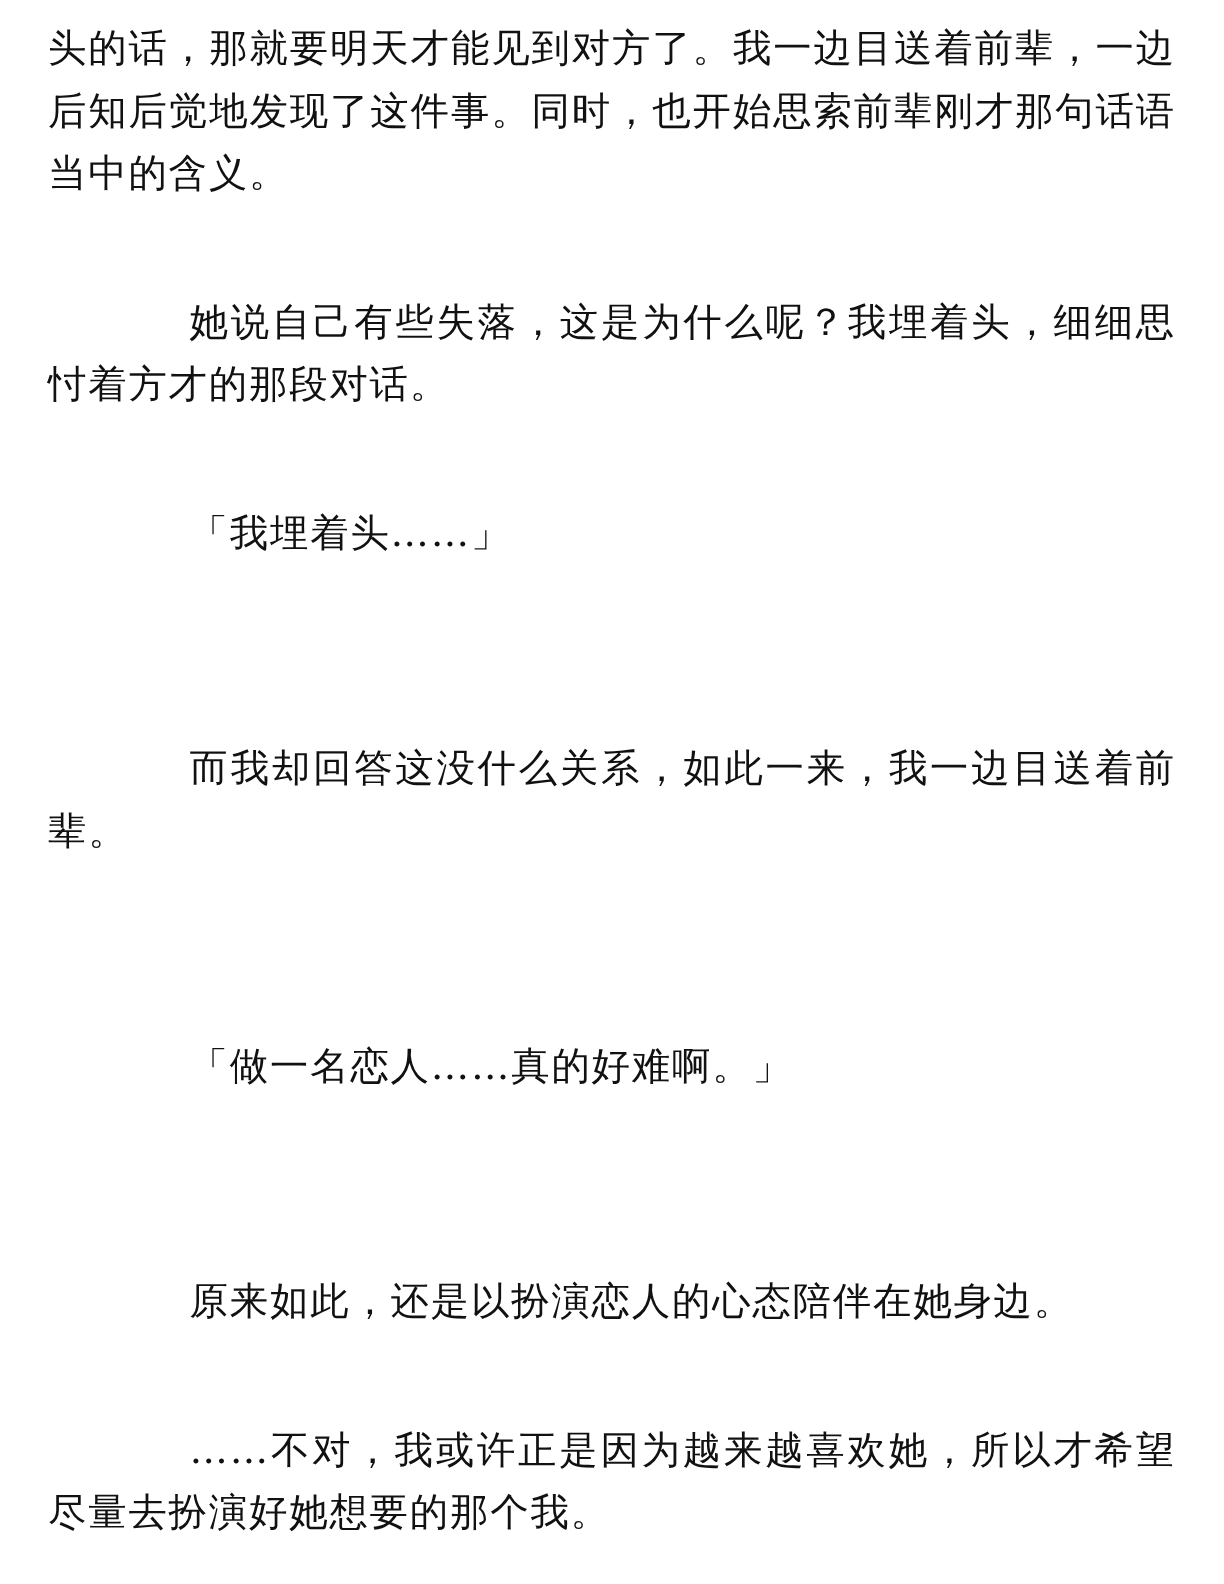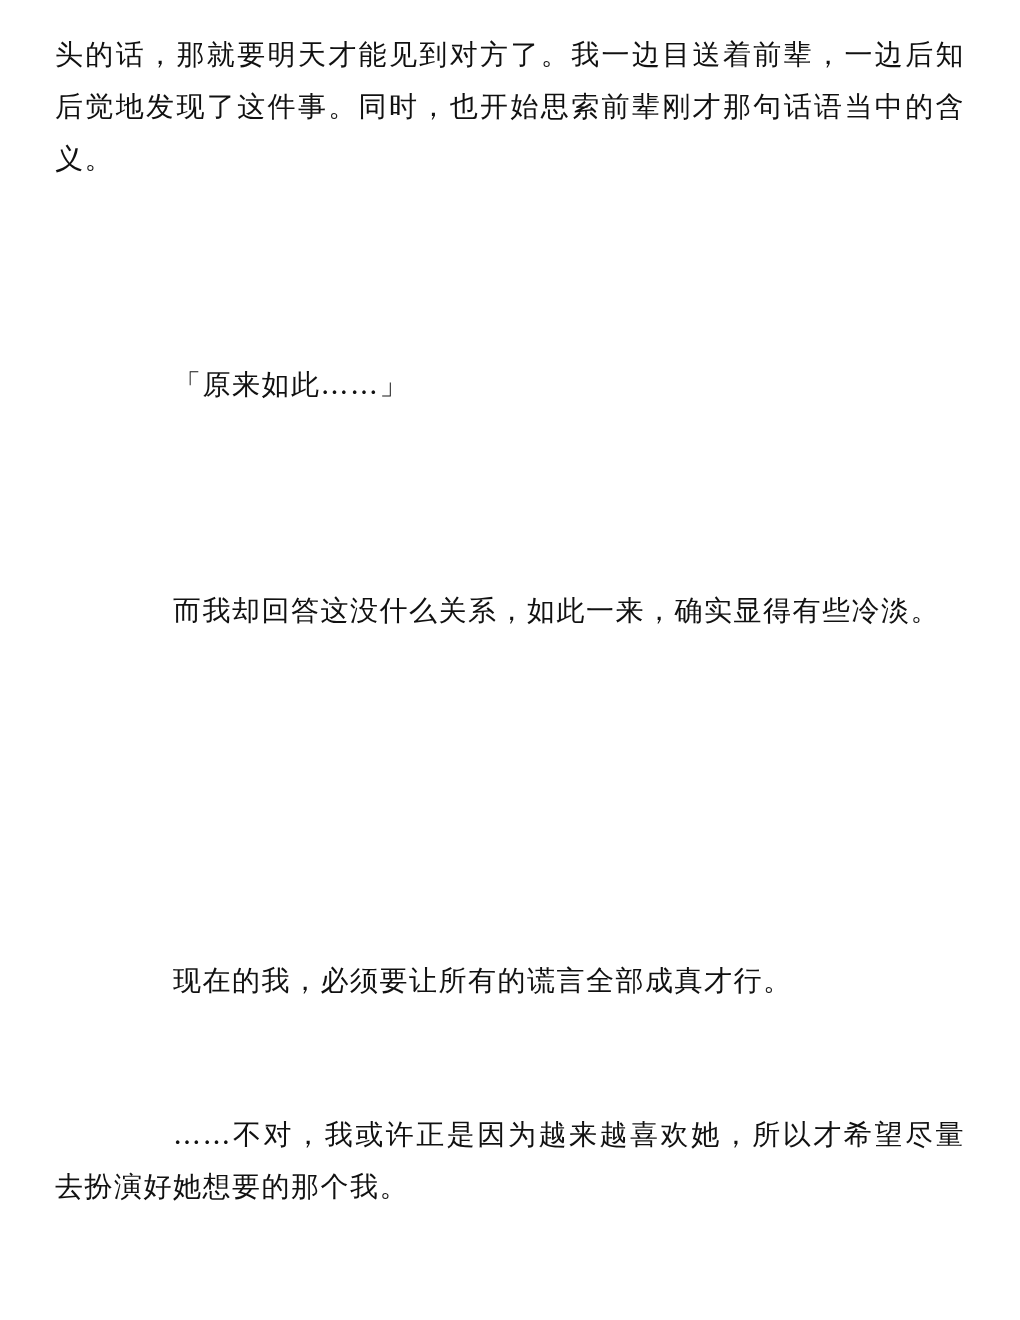--- a/index.html
+++ b/index.html
@@ -15,46 +15,48 @@
       font-family: "DejaVu Serif", "Liberation Serif", serif;
       color: #111111;
     }
     .page {
       position: absolute;
       left: 40px;
       top: 14px;
       width: 940px;
     }
     .para {
-      margin: 15px;
-      font-size: 28px;
+      margin: 0;
+      font-size: 32px;
       line-height: 52px;
       letter-spacing: 1.5px;
       text-align: justify;
       text-align-last: left;
     }
     .para.indent {
       text-indent: 118px;
     }
     .gap {
       height: 72px;
     }
   </style>
 </head>
 <body>
 
 <div class="page">
   <p class="para">头的话，那就要明天才能见到对方了。我一边目送着前辈，一边后知后觉地发现了这件事。同时，也开始思索前辈刚才那句话语当中的含义。</p>
   <div class="gap"></div>
+  <p class="para indent">她说自己有些失落，这是为什么呢？我埋着头，细细思忖着方才的那段对话。</p>
   <div class="gap"></div>
-  <p class="para indent">「原来如此……」</p>
+  <p class="para indent">「我埋着头……」</p>
   <div class="gap"></div>
   <div class="gap"></div>
-  <p class="para indent">而我却回答这没什么关系，如此一来，确实显得有些冷淡。</p>
+  <p class="para indent">而我却回答这没什么关系，如此一来，我一边目送着前辈。</p>
   <div class="gap"></div>
   <div class="gap"></div>
+  <p class="para indent">「做一名恋人……真的好难啊。」</p>
   <div class="gap"></div>
   <div class="gap"></div>
-  <p class="para indent">现在的我，必须要让所有的谎言全部成真才行。</p>
+  <p class="para indent">原来如此，还是以扮演恋人的心态陪伴在她身边。</p>
   <div class="gap"></div>
   <p class="para indent">……不对，我或许正是因为越来越喜欢她，所以才希望尽量去扮演好她想要的那个我。</p>
 
 </div>
 
 </body></html>

